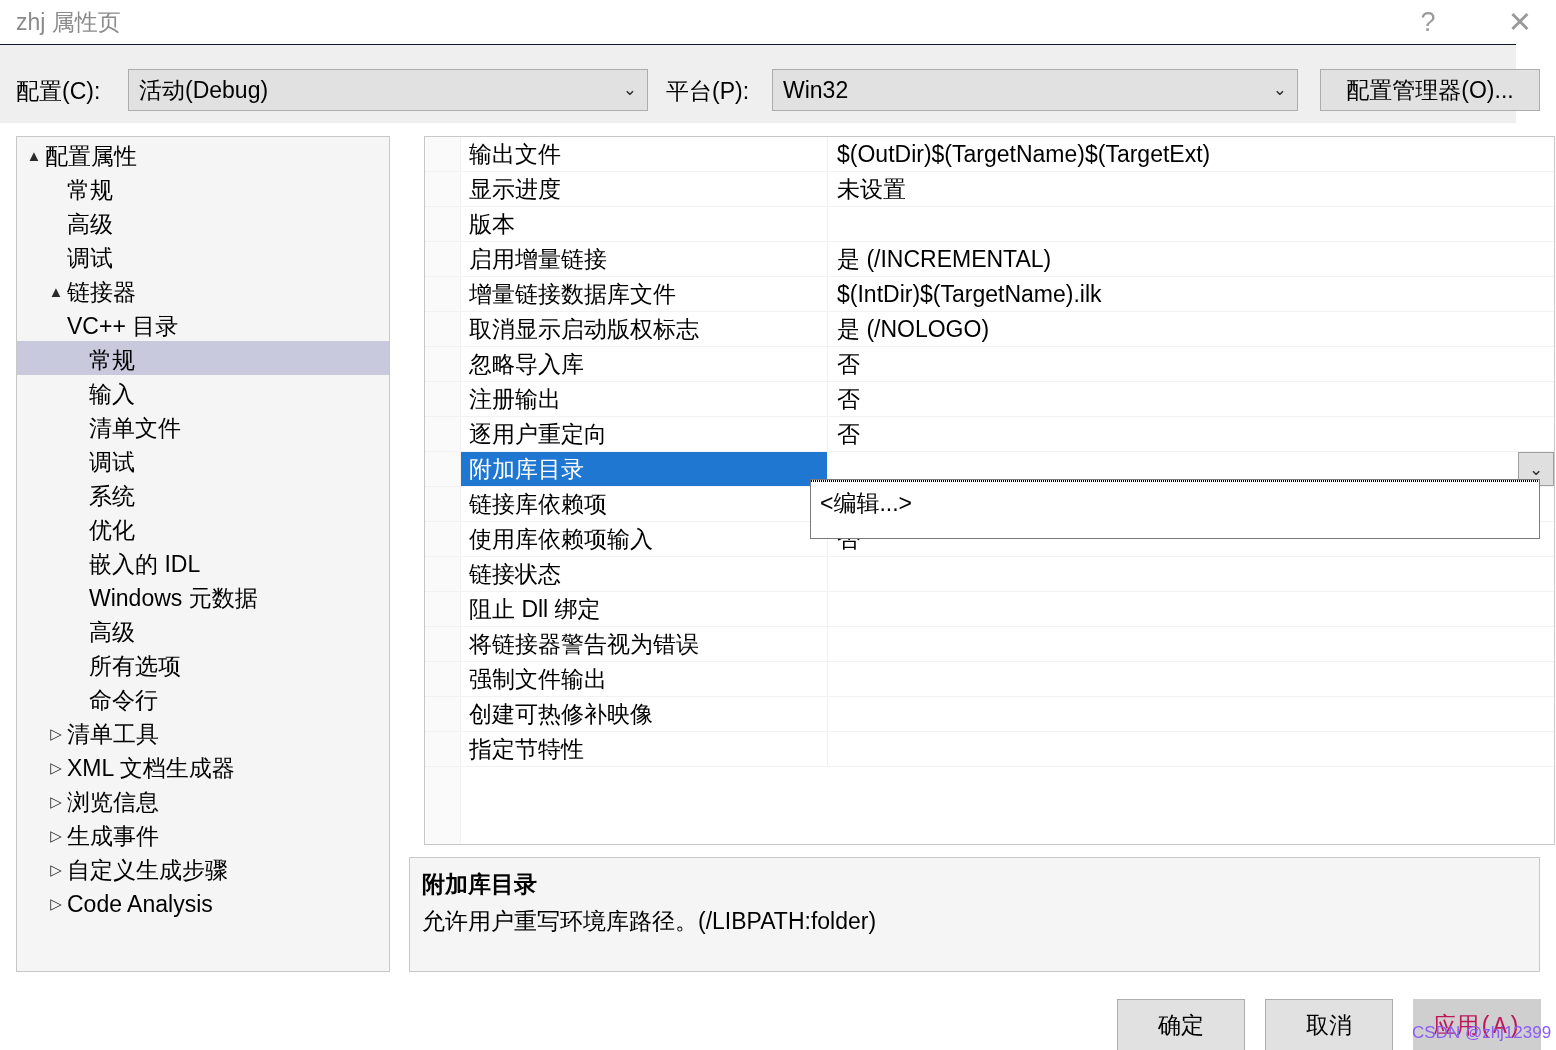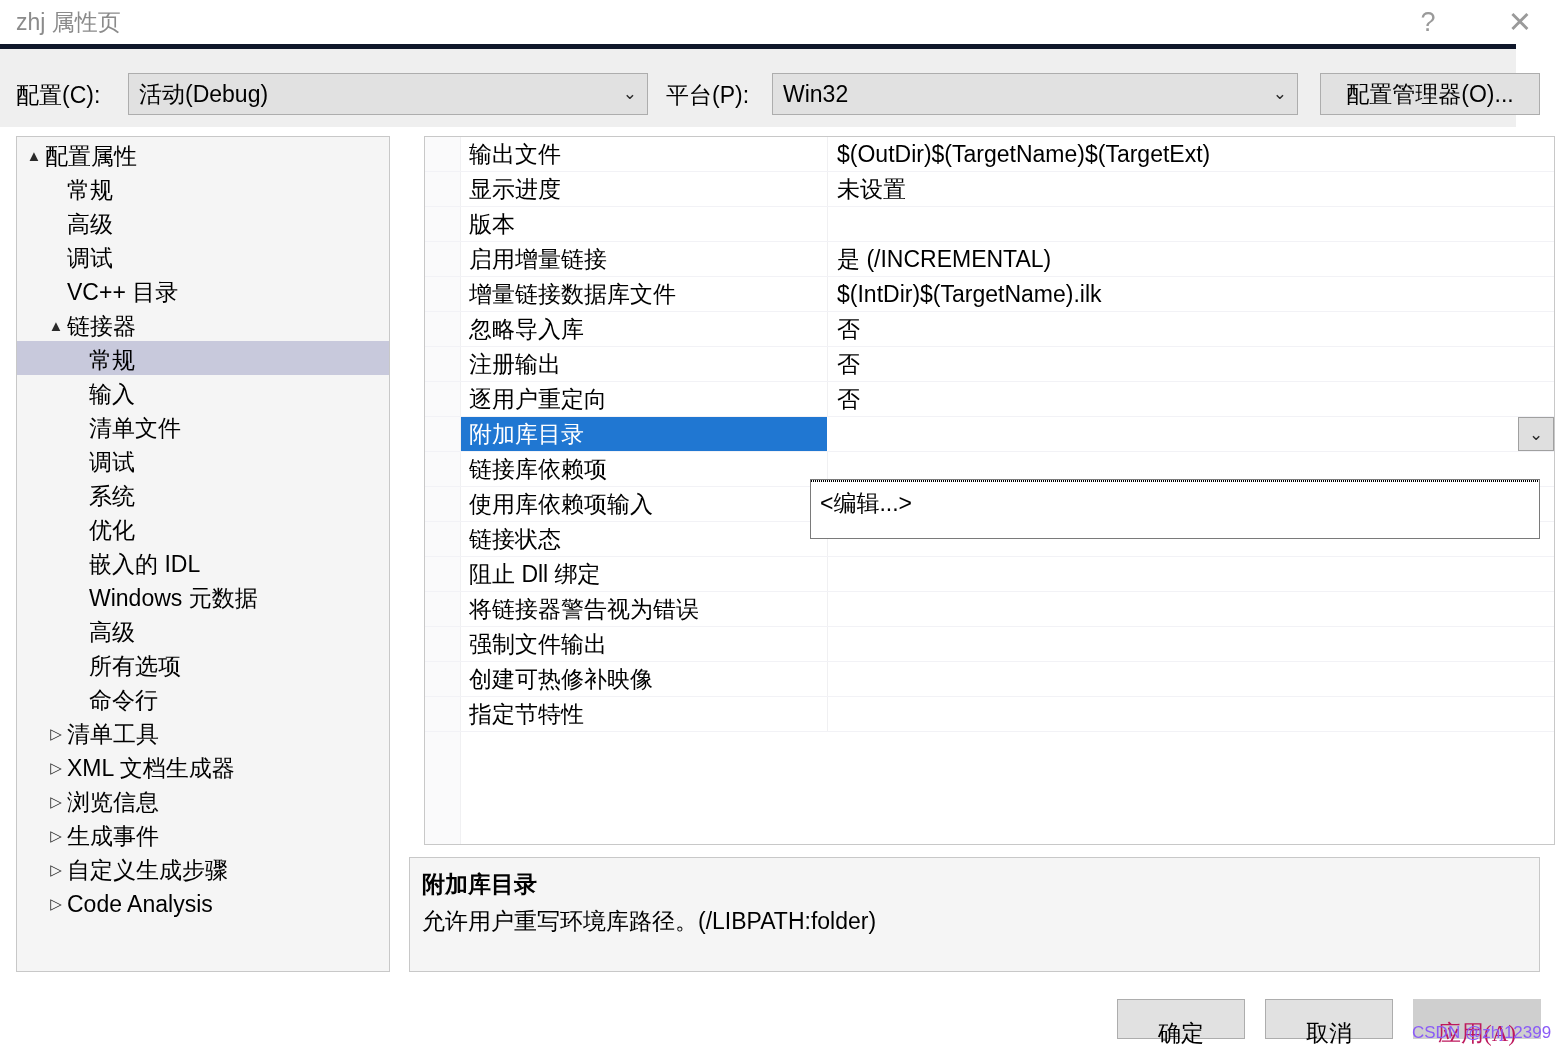--- a/index.html
+++ b/index.html
@@ -45,21 +45,21 @@
   }
   #help-button { left: 1400px; font-size: 27px; font-weight: 300; }
   #close-button { left: 1492px; font-size: 29px; font-weight: 300; }
 
   
   #topbar {
     position: absolute;
     left: 0; top: 44px;
     width: 1516px; height: 78px;
     background: #efefef;
-    border-top: 5px solid #0f172a;
+    border-top: 1px solid #0f172a;
   }
   .field-label {
     position: absolute;
     font-size: 23px;
     color: #000;
     line-height: 30px;
     white-space: nowrap;
   }
   #config-label { left: 16px; top: 31px; }
   #platform-label { left: 666px; top: 31px; }
@@ -280,29 +280,29 @@
     left: 12px; top: 48px;
     font-size: 23px;
     color: #000;
     white-space: nowrap;
   }
 
   
   .dlg-button {
     position: absolute;
     top: 999px;
-    height: 40px;
+    height: 52px;
     background: #e1e1e1;
     border: 1px solid #adadad;
     box-sizing: border-box;
-    font-family: Liberation Serif, serif;
-    font-size: 23px;
-    color: #000;
-    cursor: default;
-    padding: 18px;
+    font-family: Liberation Mono, monospace;
+    font-size: 23px;
+    color: #000;
+    cursor: default;
+    padding: 6px;
     white-space: nowrap;
   }
   #ok-button { left: 1117px; width: 128px; }
   #cancel-button { left: 1265px; width: 128px; text-align: center; }
   #apply-button {
     left: 1413px; width: 128px;
     background: #cfcfcf;
     border-color: #cfcfcf;
     color: #be185d;
   }
@@ -341,22 +341,22 @@
   </div>
 
   <button id="config-manager-button">配置管理器(O)...</button>
 </div>
 
 <div id="tree-panel">
     <div class="tree-item lvl0"><span class="tw">▲</span><span class="tlabel">配置属性</span></div>
     <div class="tree-item lvl1"><span class="tw spacer"></span><span class="tlabel">常规</span></div>
     <div class="tree-item lvl1"><span class="tw spacer"></span><span class="tlabel">高级</span></div>
     <div class="tree-item lvl1"><span class="tw spacer"></span><span class="tlabel">调试</span></div>
+    <div class="tree-item lvl1"><span class="tw">▲</span><span class="tlabel">链接器</span></div>
     <div class="tree-item lvl1"><span class="tw spacer"></span><span class="tlabel">VC++ 目录</span></div>
-    <div class="tree-item lvl1"><span class="tw">▲</span><span class="tlabel">链接器</span></div>
     <div class="tree-item lvl2 selected"><span class="tw spacer"></span><span class="tlabel">常规</span></div>
     <div class="tree-item lvl2"><span class="tw spacer"></span><span class="tlabel">输入</span></div>
     <div class="tree-item lvl2"><span class="tw spacer"></span><span class="tlabel">清单文件</span></div>
     <div class="tree-item lvl2"><span class="tw spacer"></span><span class="tlabel">调试</span></div>
     <div class="tree-item lvl2"><span class="tw spacer"></span><span class="tlabel">系统</span></div>
     <div class="tree-item lvl2"><span class="tw spacer"></span><span class="tlabel">优化</span></div>
     <div class="tree-item lvl2"><span class="tw spacer"></span><span class="tlabel">嵌入的 IDL</span></div>
     <div class="tree-item lvl2"><span class="tw spacer"></span><span class="tlabel">Windows 元数据</span></div>
     <div class="tree-item lvl2"><span class="tw spacer"></span><span class="tlabel">高级</span></div>
     <div class="tree-item lvl2"><span class="tw spacer"></span><span class="tlabel">所有选项</span></div>
@@ -392,20 +392,25 @@
         <div class="prop-name">启用增量链接</div>
         <div class="prop-value">是 (/INCREMENTAL)</div>
       </div>
       <div class="prop-row">
         <div class="prop-sep"></div>
         <div class="prop-name">增量链接数据库文件</div>
         <div class="prop-value">$(IntDir)$(TargetName).ilk</div>
       </div>
       <div class="prop-row">
         <div class="prop-sep"></div>
+        <div class="prop-name">取消显示启动版权标志</div>
+        <div class="prop-value">是 (/NOLOGO)</div>
+      </div>
+      <div class="prop-row">
+        <div class="prop-sep"></div>
         <div class="prop-name">忽略导入库</div>
         <div class="prop-value">否</div>
       </div>
       <div class="prop-row">
         <div class="prop-sep"></div>
         <div class="prop-name">注册输出</div>
         <div class="prop-value">否</div>
       </div>
       <div class="prop-row">
         <div class="prop-sep"></div>

